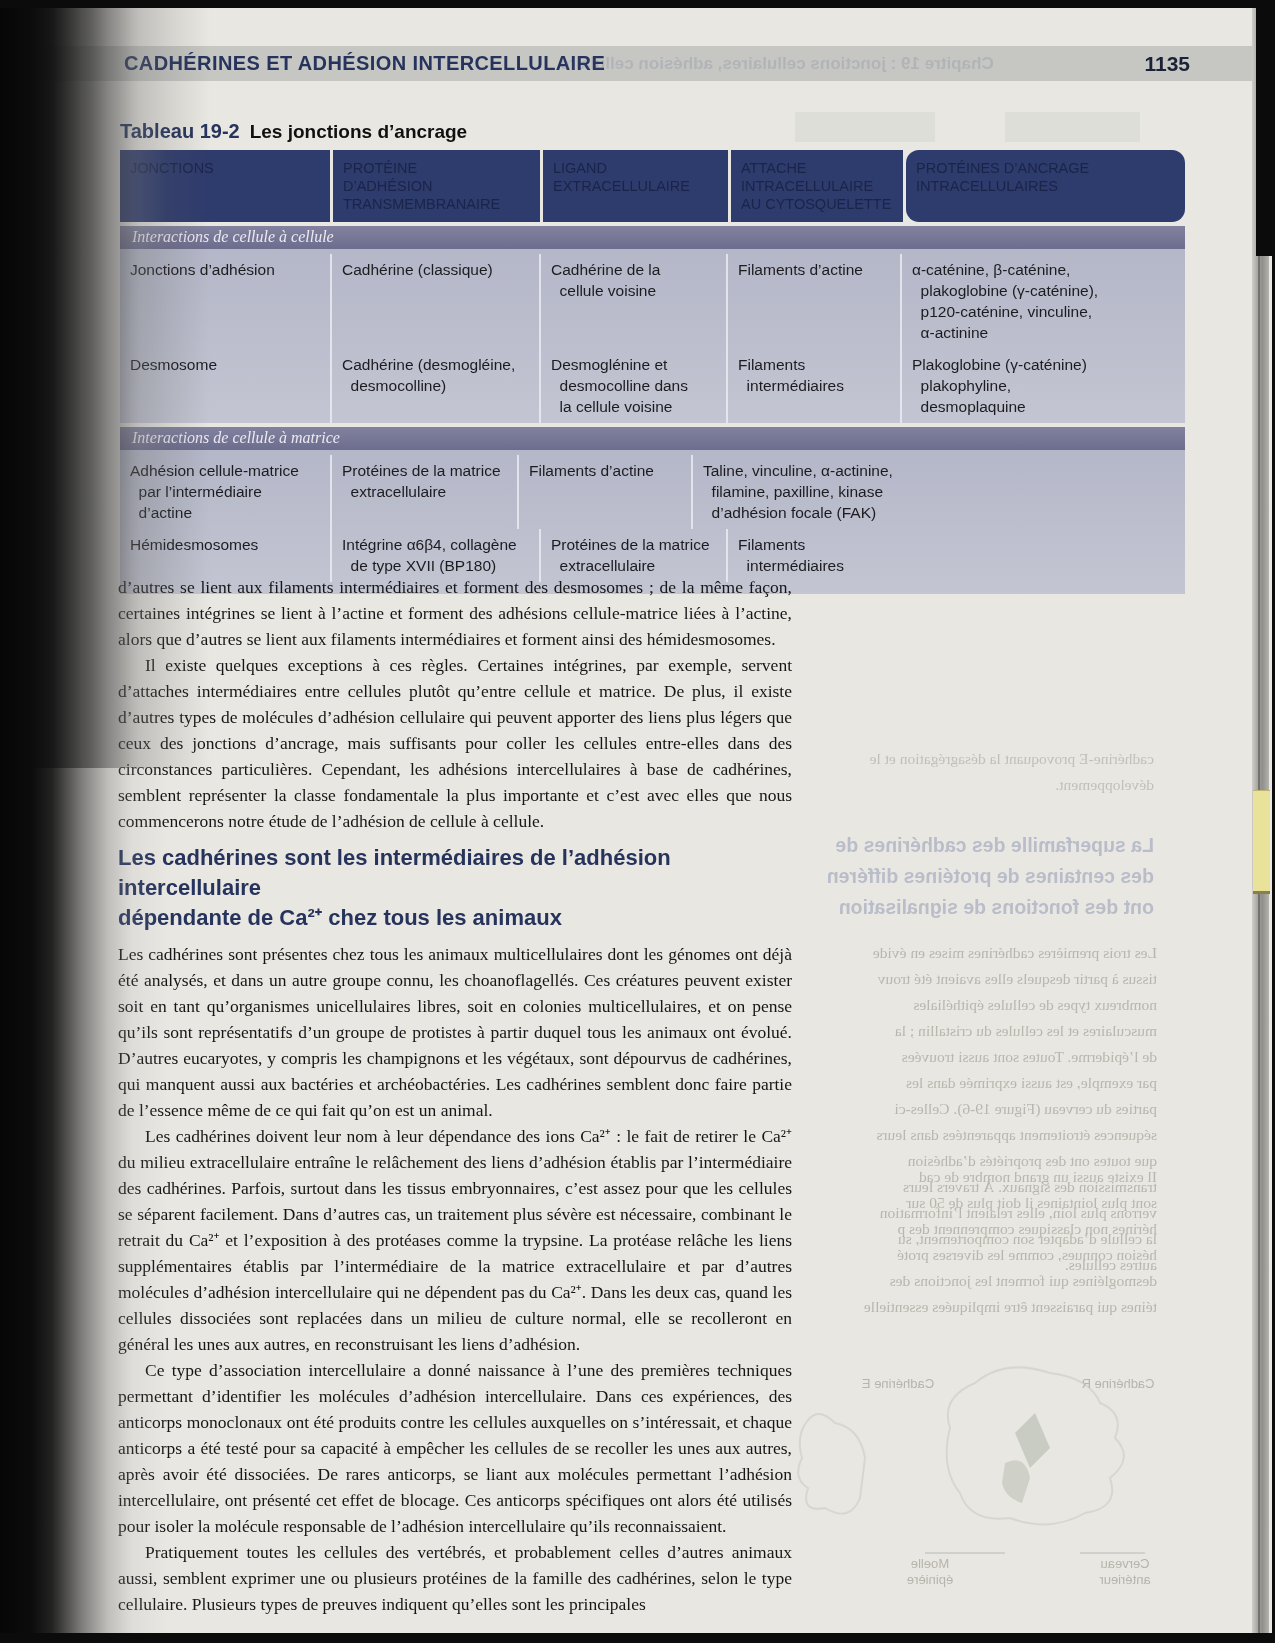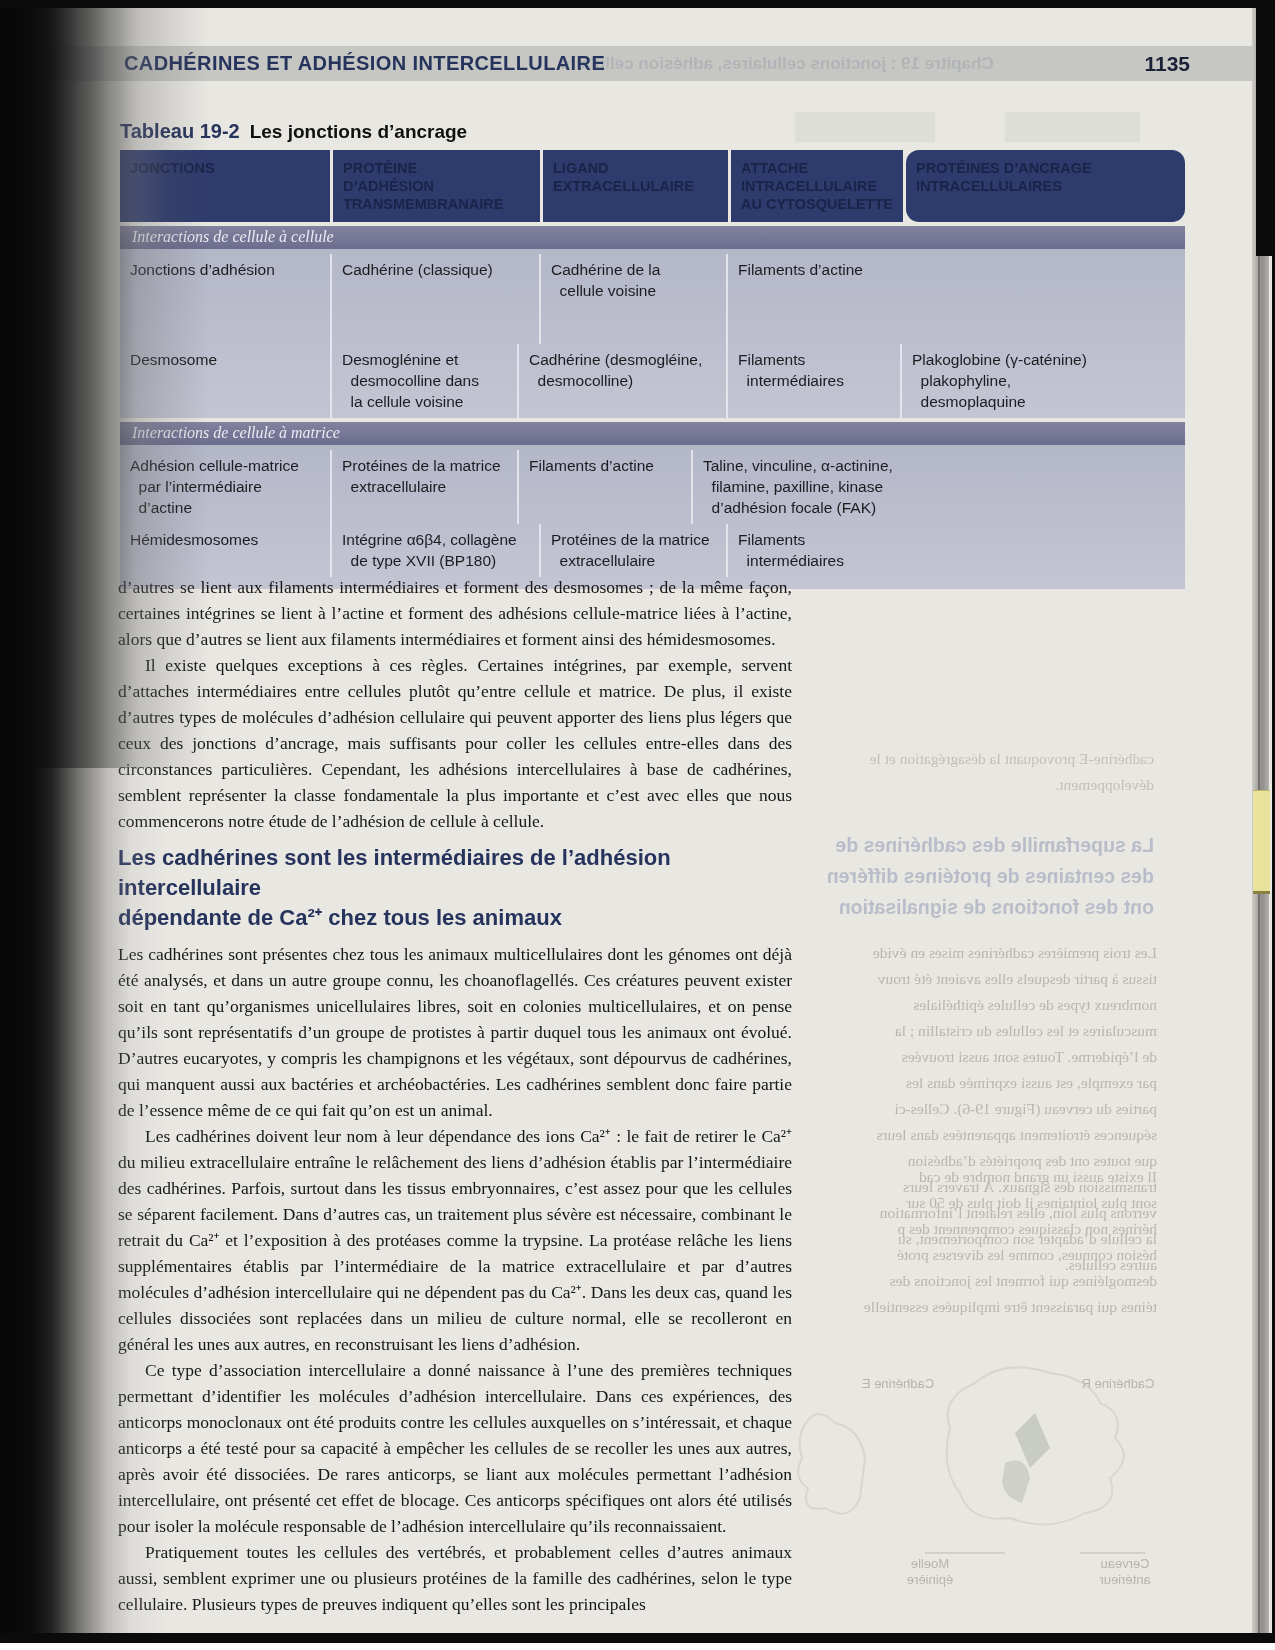--- a/index.html
+++ b/index.html
@@ -30,21 +30,21 @@
   .rh-page{margin-right:72px;font-size:21px;color:#1b2238;}
 
   
   .ghost-rect{position:absolute;background:#d9d8d3;opacity:.65;}
 
   
   .tbl{position:absolute;left:120px;top:112px;width:1065px;font-family:"Liberation Sans",sans-serif;}
   .tbl-title{font-size:19px;font-weight:bold;color:#101010;margin-bottom:7px;}
   .tbl-title .lbl{color:#26335c;font-size:20px;margin-right:10px;}
   .thead{display:flex;}
-  .thead .cell{background:#2e3b6d;color:#1a2449;font-weight:bold;font-size:14.5px;line-height:18px;
+  .thead .cell{background:#2e3b6d;color:#1a2449;font-weight:normal;font-size:14.5px;line-height:18px;
     padding:9px 10px 6px 10px;height:57px;white-space:pre-line;}
   .thead .cell:not(:last-child){border-right:3px solid #e9e7e2;}
   .c1{width:190px;} .c2{width:187px;} .c3{width:165px;} .c4{width:152px;} .c5{width:259px;border-radius:13px;}
   .section-band{margin-top:4px;background:linear-gradient(180deg,#82829f,#6c6c8e);color:#eceaf2;
     font-family:"Liberation Serif",serif;font-style:italic;font-size:16px;padding:2px 10px 3px 12px;}
   .tbody{background:linear-gradient(180deg,#b4b7c8,#c3c5d2);padding-top:5px;}
   .trow{display:flex;}
   .trow .cell{font-size:15.5px;line-height:21px;color:#1c1c20;padding:5px 10px 6px 10px;white-space:pre-line;}
   .trow .cell:not(:last-child){border-right:2px solid rgba(240,240,245,.75);}
   .tbody.last{padding-bottom:12px;}
@@ -105,28 +105,32 @@
       </div>
 
       <div class="section-band">Interactions de cellule à cellule</div>
       <div class="tbody">
         <div class="trow" style="min-height:90px;">
           <div class="cell c1">Jonctions d’adhésion</div>
           <div class="cell c2">Cadhérine (classique)</div>
           <div class="cell c3">Cadhérine de la
 &nbsp;&nbsp;cellule voisine</div>
           <div class="cell c4">Filaments d’actine</div>
+          <div class="cell c5">α-caténine, β-caténine,
+&nbsp;&nbsp;plakoglobine (γ-caténine),
+&nbsp;&nbsp;p120-caténine, vinculine,
+&nbsp;&nbsp;α-actinine</div>
         </div>
         <div class="trow" style="min-height:66px;">
           <div class="cell c1">Desmosome</div>
+          <div class="cell c2">Cadhérine (desmogléine,
+&nbsp;&nbsp;desmocolline)</div>
           <div class="cell c3">Desmoglénine et
 &nbsp;&nbsp;desmocolline dans
 &nbsp;&nbsp;la cellule voisine</div>
-          <div class="cell c2">Cadhérine (desmogléine,
-&nbsp;&nbsp;desmocolline)</div>
           <div class="cell c4">Filaments
 &nbsp;&nbsp;intermédiaires</div>
           <div class="cell c5">Plakoglobine (γ-caténine)
 &nbsp;&nbsp;plakophyline,
 &nbsp;&nbsp;desmoplaquine</div>
         </div>
       </div>
 
       <div class="section-band">Interactions de cellule à matrice</div>
       <div class="tbody last">

